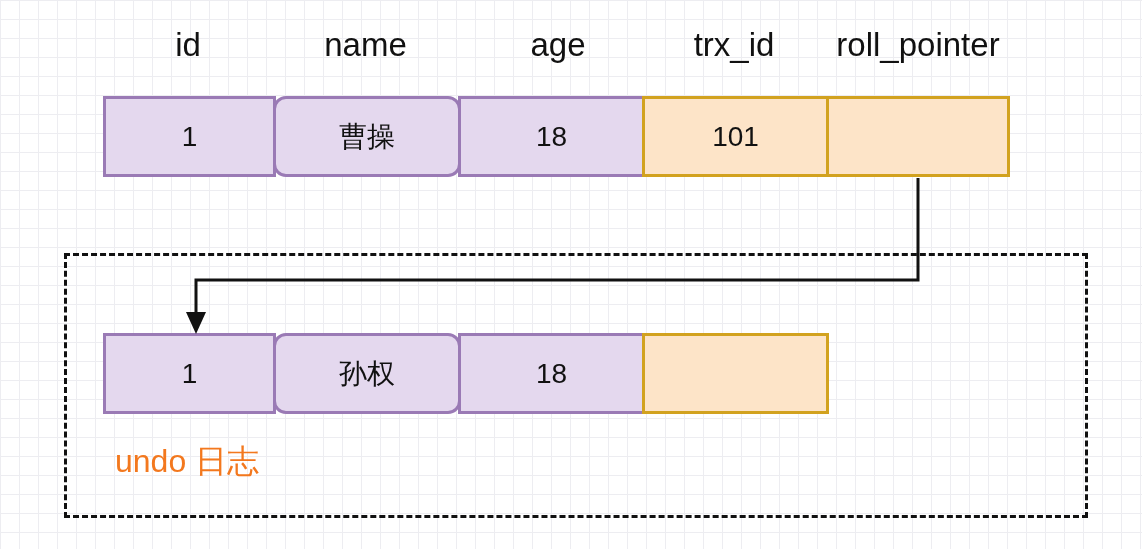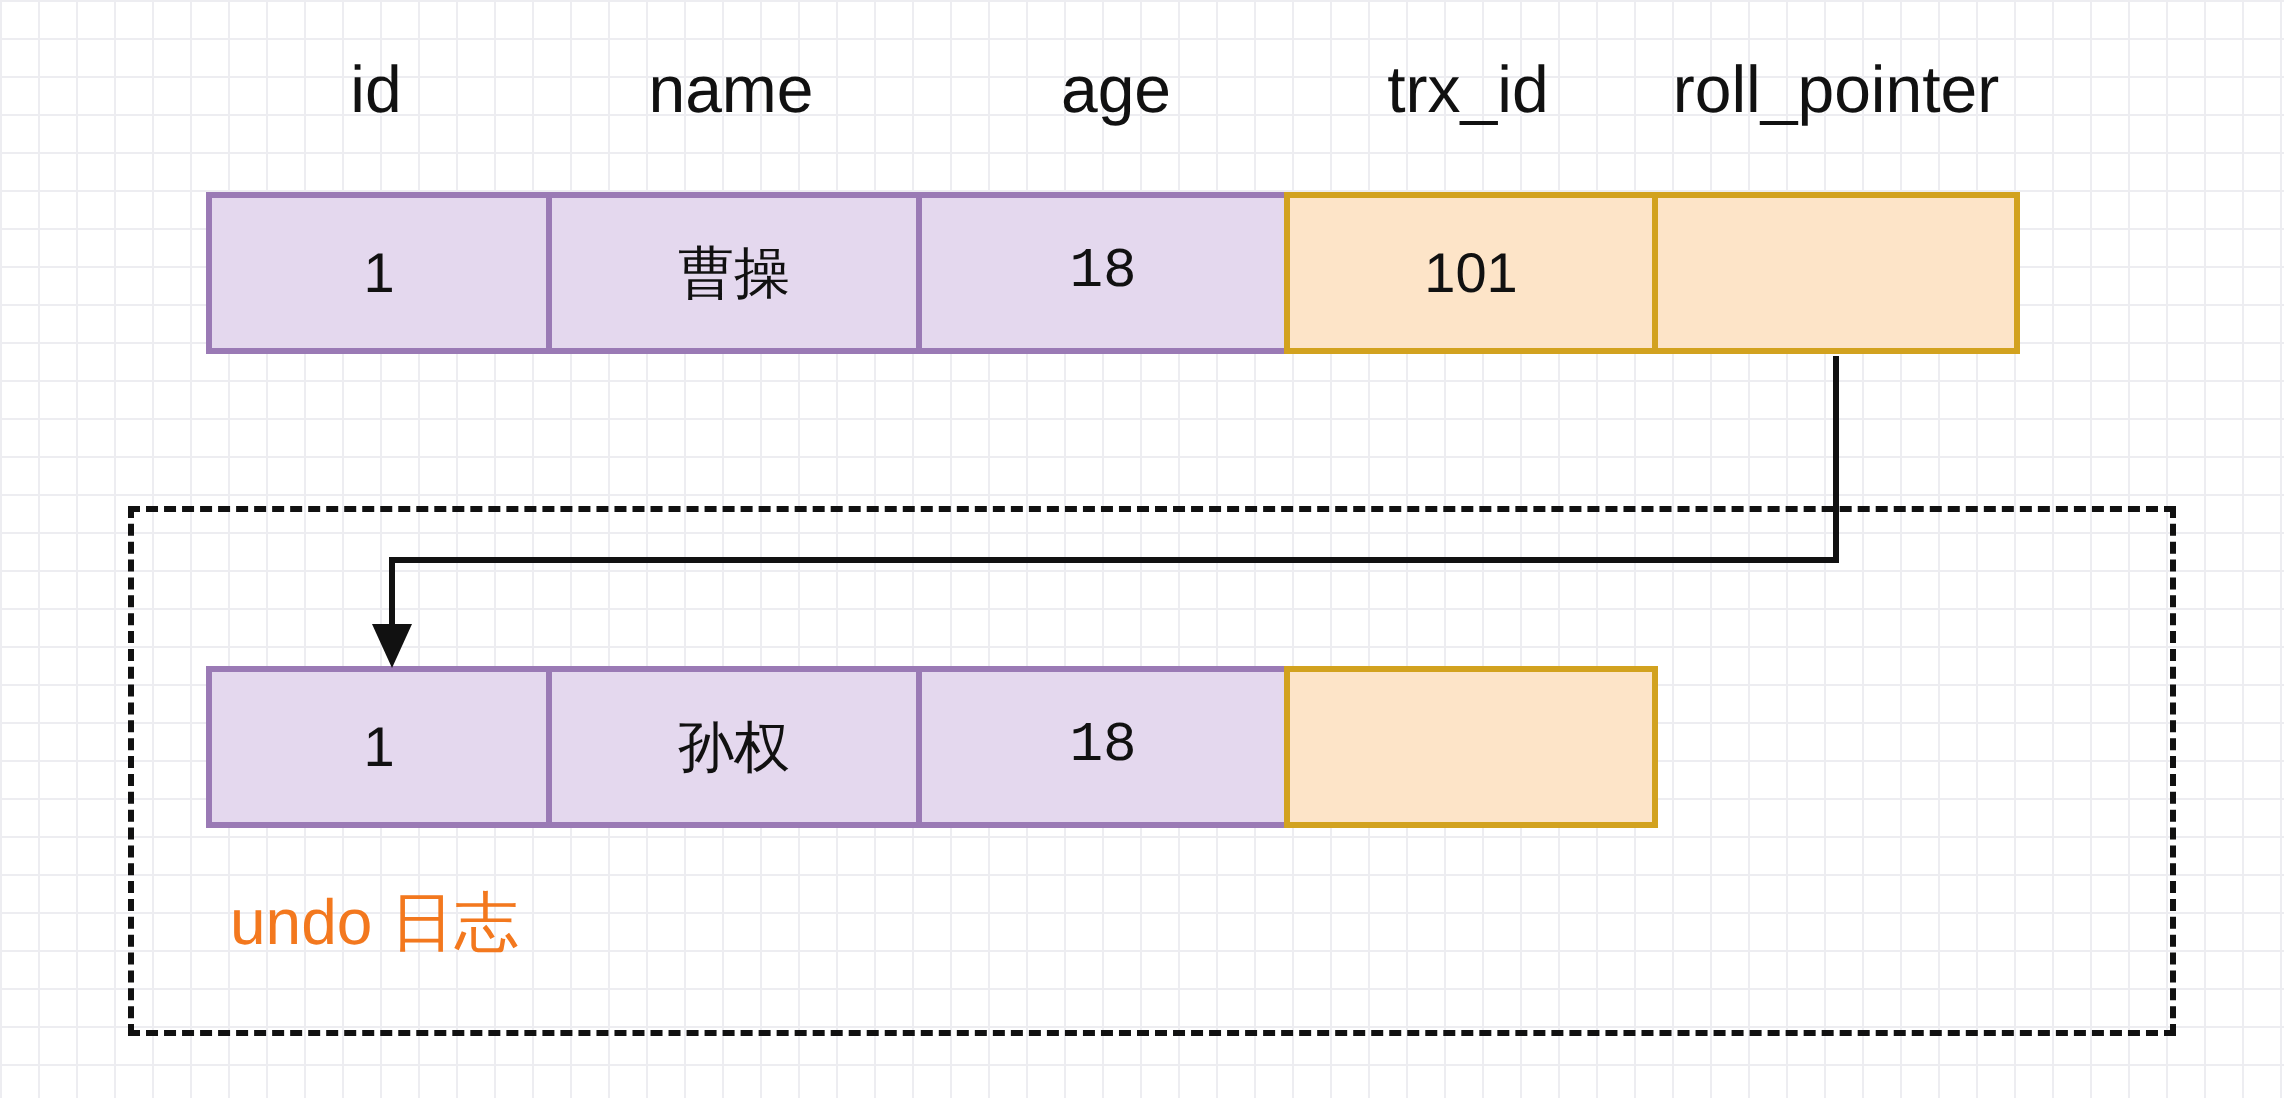--- a/index.html
+++ b/index.html
@@ -35,22 +35,22 @@
   }
   .row-current{top:96px;}
   .row-undo{top:333px;}
   .cell{
     box-sizing:border-box;height:81px;
     display:flex;align-items:center;justify-content:center;
     font-size:28px;color:#111;
   }
   .cell + .cell{margin-left:-3px;}
   .cell:nth-child(1){width:173px;}
-  .cell:nth-child(2){width:188px;}
-  .cell:nth-child(3){width:187px;font-family:Liberation Mono, monospace;}
+  .cell:nth-child(2){width:188px;border-radius:13px;}
+  .cell:nth-child(3){width:187px;}
   .cell:nth-child(4){width:187px;}
   .cell:nth-child(5){width:184px;}
   .cell.purple{background:#e4d8ee;border:3px solid #9a7ab5;}
   .cell.orange{background:#fde4c8;border:3px solid #d2a21f;}
   
   .undo-box{
     position:absolute;left:64px;top:253px;width:1024px;height:265px;
     box-sizing:border-box;border:3px dashed #111;
     background:transparent;
   }

